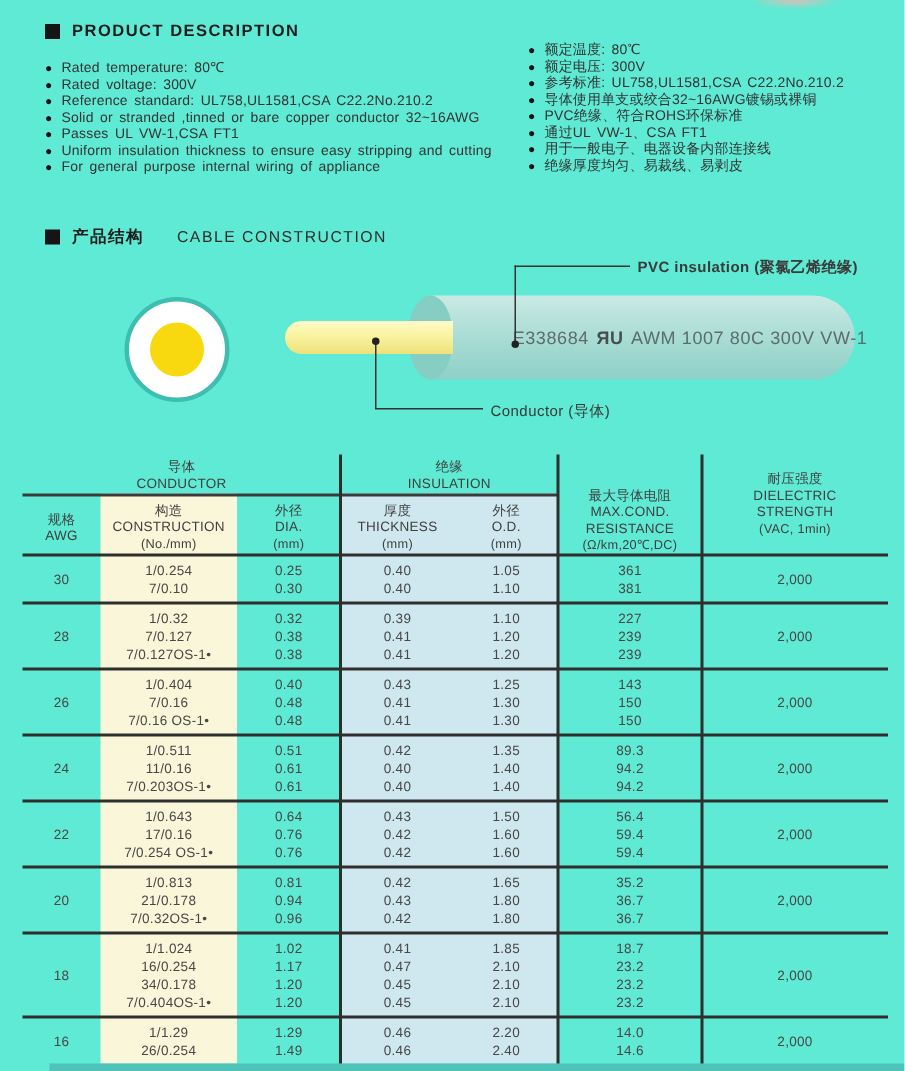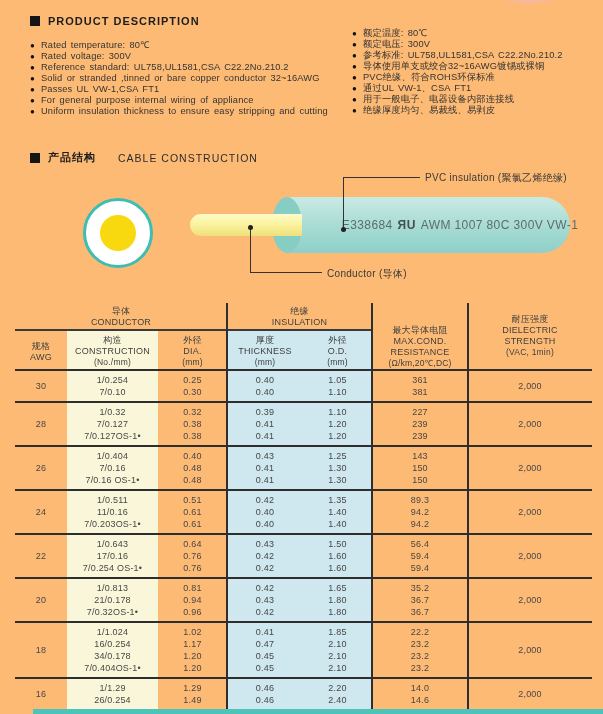--- a/index.html
+++ b/index.html
@@ -1,17 +1,17 @@
 <!DOCTYPE html>
 <html><head>
 <meta charset="utf-8">
 <style>
   html,body{margin:0;padding:0;background:#fff;}
   .page{
-    position:relative;width:603px;height:714px;background:#fdba74;overflow:hidden;
+    position:relative;width:603px;height:714px;background:#5eead4;overflow:hidden;
     font-family:"Liberation Sans",sans-serif;color:#3d3d3d;
   }
   
   .sec-head{display:flex;align-items:center;font-weight:bold;font-size:11px;letter-spacing:1px;color:#1d1d1d;}
   .sq{display:inline-block;width:10px;height:10px;background:#151515;margin-right:8px;flex:0 0 auto;}
   .col-left{position:absolute;left:30px;top:15px;width:310px;}
   .col-right{position:absolute;left:352px;top:15px;width:245px;}
   ul.blist{list-style:none;margin:13px 0 0 0;padding:0;}
   ul.blist li{font-size:9.3px;line-height:11px;letter-spacing:.15px;word-spacing:1.5px;color:#333;white-space:nowrap;}
   ul.blist li::before{content:"●";font-size:8px;margin-right:6px;color:#111;position:relative;top:-0.5px;}
@@ -62,22 +62,22 @@
     <div class="sec-head">
       <span class="sq"></span>
       <span>PRODUCT  DESCRIPTION</span>
     </div>
     <ul class="blist" id="en-list">
         <li>Rated temperature: 80℃</li>
         <li>Rated voltage: 300V</li>
         <li>Reference standard: UL758,UL1581,CSA C22.2No.210.2</li>
         <li>Solid or stranded ,tinned or bare copper conductor 32~16AWG</li>
         <li>Passes UL VW-1,CSA FT1</li>
+        <li>Uniform insulation thickness to ensure easy stripping and cutting</li>
         <li>For general purpose internal wiring of appliance</li>
-        <li>Uniform insulation thickness to ensure easy stripping and cutting</li>
       </ul>
   </div>
 
   <div class="col-right">
     <ul class="blist" id="cn-list">
         <li>额定温度: 80℃</li>
         <li>额定电压: 300V</li>
         <li>参考标准: UL758,UL1581,CSA C22.2No.210.2</li>
         <li>导体使用单支或绞合32~16AWG镀锡或裸铜</li>
         <li>PVC绝缘、符合ROHS环保标准</li>
@@ -101,21 +101,21 @@
   <div class="cable-body"></div>
   <div class="cable-mark">
     <span>E338684</span>
     <span class="ul">ЯU</span>
     <span>AWM 1007 80C 300V VW-1</span>
   </div>
 
   <div class="leader" style="left:343px;top:177px;width:77px;height:1px;"></div>
   <div class="leader" style="left:343px;top:177px;width:1px;height:52px;"></div>
   <div class="dot" style="left:341px;top:227px;"></div>
-  <div class="diagram-label" style="left:425px;top:171px;">PVC insulation (聚氯乙烯绝缘)</div>
+  <div class="diagram-label" style="left:425px;top:171px;font-weight:bold;">PVC insulation (聚氯乙烯绝缘)</div>
 
   <div class="leader" style="left:250px;top:227px;width:1px;height:45px;"></div>
   <div class="leader" style="left:250px;top:272px;width:72px;height:1px;"></div>
   <div class="dot" style="left:248px;top:225px;"></div>
   <div class="diagram-label" style="left:327px;top:267px;">Conductor (导体)</div>
 
   <div class="spec-table">
     <div class="band yellow"></div>
     <div class="band blue"></div>
 
@@ -384,21 +384,21 @@
             <div class="line">0.45</div>
             <div class="line">0.45</div>
           </div>
           <div class="t-cell c-od">
             <div class="line">1.85</div>
             <div class="line">2.10</div>
             <div class="line">2.10</div>
             <div class="line">2.10</div>
           </div>
           <div class="t-cell c-res">
-            <div class="line">22.2</div>
+            <div class="line">18.7</div>
             <div class="line">23.2</div>
             <div class="line">23.2</div>
             <div class="line">23.2</div>
           </div>
           <div class="t-cell c-diel center">
             <div class="line">2,000</div>
           </div>
         </div>
         <div class="t-row">
           <div class="t-cell c-awg center">

